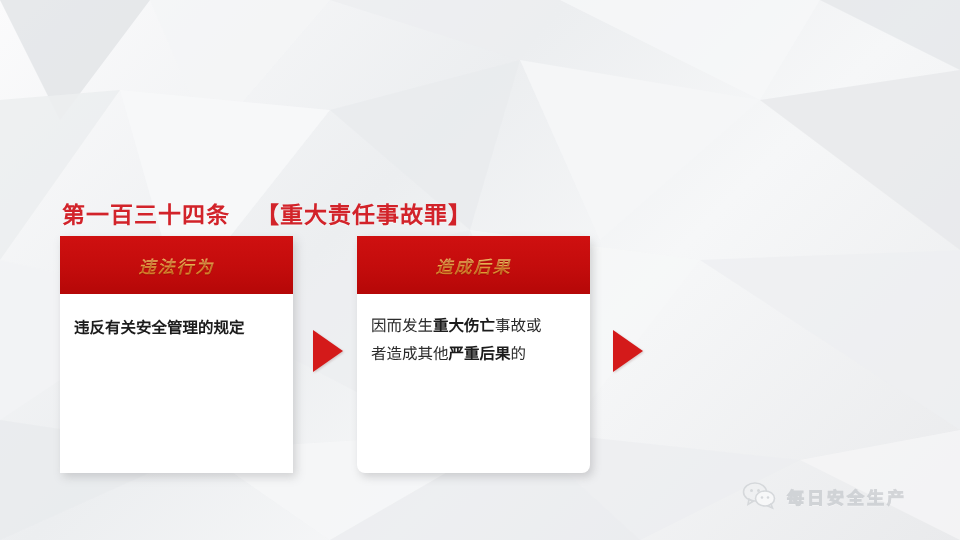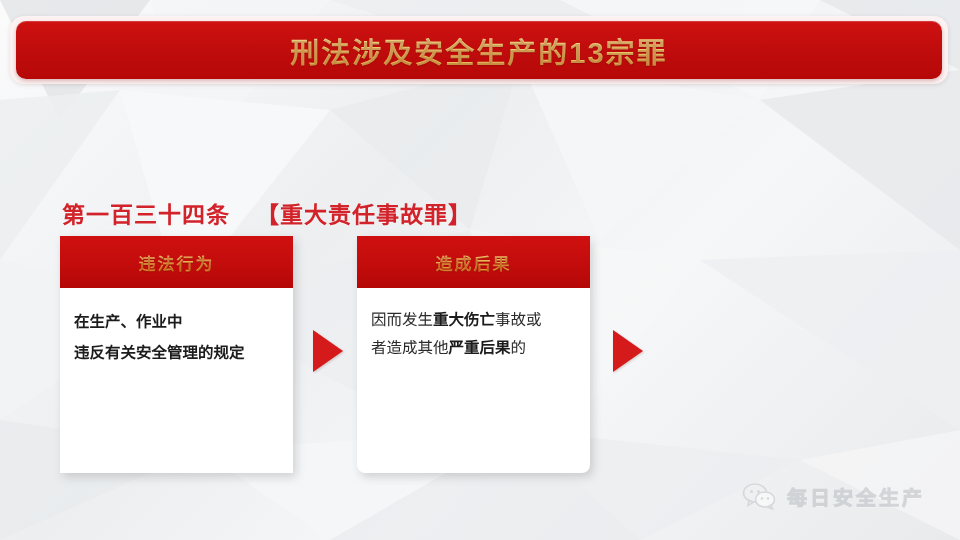--- a/index.html
+++ b/index.html
@@ -58,23 +58,23 @@
   .card{
     position:absolute;top:236px;width:233px;height:237px;
     background:#ffffff;
     box-shadow:3px 4px 9px rgba(130,130,135,.32);
   }
   #card-0{left:60px;}
   #card-1{left:357px;border-radius:8px;}
   #card-2{left:655px;width:250px;}
 
   .card-head{
-    height:52px;width:100%;
+    height:58px;width:100%;
     background:linear-gradient(180deg,#cf1010 0%,#c30c0c 55%,#b50707 100%);
-    display:flex;align-items:center;justify-content:center;
+    display:flex;align-items:center;justify-content:center;font-style:italic;
   }
   .card-head-text{
     font-size:17px;font-weight:bold;letter-spacing:2px;
     color:#eaa63c;
     background:linear-gradient(180deg,#f6d282 0%,#e8a33d 60%,#dd8f28 100%);
     -webkit-background-clip:text;background-clip:text;
     -webkit-text-fill-color:transparent;color:transparent;
     text-shadow:0 1px 0 rgba(120,0,0,.3);
   }
   .card-body{
@@ -96,21 +96,21 @@
   #arrow-0{left:313px;}
   #arrow-1{left:613px;}
 
   
   .watermark{
     position:absolute;left:742px;top:482px;
     display:flex;align-items:center;gap:9px;
     opacity:.55;
   }
   .wm-text{
-    font-size:20px;font-weight:bold;letter-spacing:3px;
+    font-size:17px;font-weight:bold;letter-spacing:3px;
     color:transparent;
     -webkit-text-stroke:1px #b9bdc2;
     text-shadow:0 1px 0 rgba(255,255,255,.9);
   }
   .wechat-icon{display:block;}
 </style>
 </head>
 <body>
 
 <div id="slide">
@@ -133,36 +133,30 @@
       <polygon points="470,230 700,260 560,440" fill="#f6f7f8" opacity=".8"></polygon>
       <polygon points="700,260 960,250 960,430" fill="#edeff1" opacity=".8"></polygon>
       <polygon points="0,420 200,450 0,540" fill="#e9ebed" opacity=".85"></polygon>
       <polygon points="200,450 520,430 330,540" fill="#f5f6f7" opacity=".9"></polygon>
       <polygon points="520,430 800,460 640,540" fill="#eceef0" opacity=".8"></polygon>
       <polygon points="800,460 960,430 960,540" fill="#f4f5f6" opacity=".85"></polygon>
       <polygon points="330,540 640,540 520,430" fill="#e8eaec" opacity=".6"></polygon>
     </svg>
   </div>
 
-  <div class="banner-wrap">
-    <div class="banner">
-      <div class="banner-title">刑法涉及安全生产的13宗罪</div>
-    </div>
-  </div>
 
   <div class="subtitle">
     <span>第一百三十四条</span><span class="gap"></span><span>【重大责任事故罪】</span>
   </div>
 
   <div class="card" id="card-0">
     <div class="card-head">
       <span class="card-head-text">违法行为</span>
     </div>
     <div class="card-body strong">
-        <div><b>在生产、作业中</b></div>
         <div><b>违反有关安全管理的规定</b></div>
       </div>
   </div>
 
   <div class="card" id="card-1">
     <div class="card-head">
       <span class="card-head-text">造成后果</span>
     </div>
     <div class="card-body">
         <div><span>因而发生</span><b>重大伤亡</b><span>事故或</span></div>

